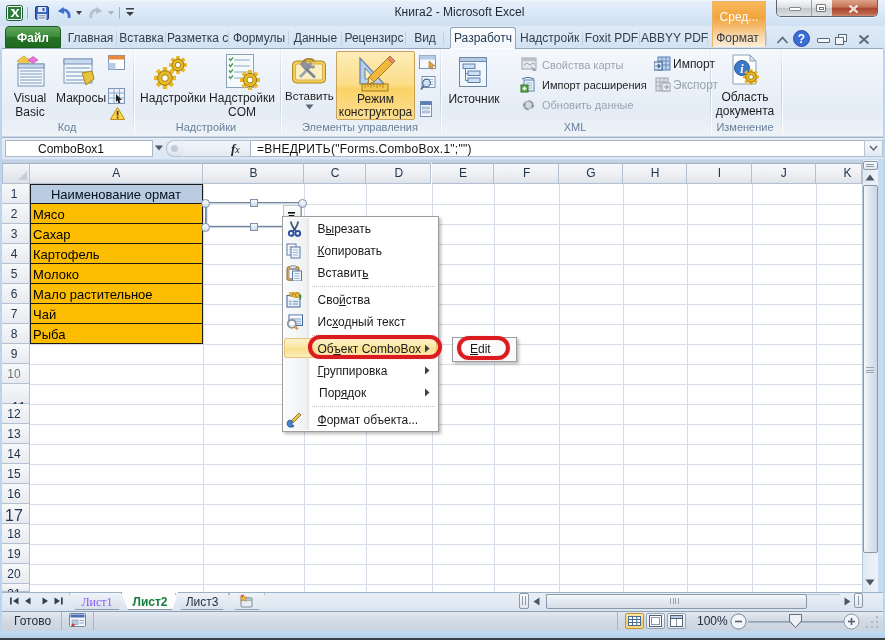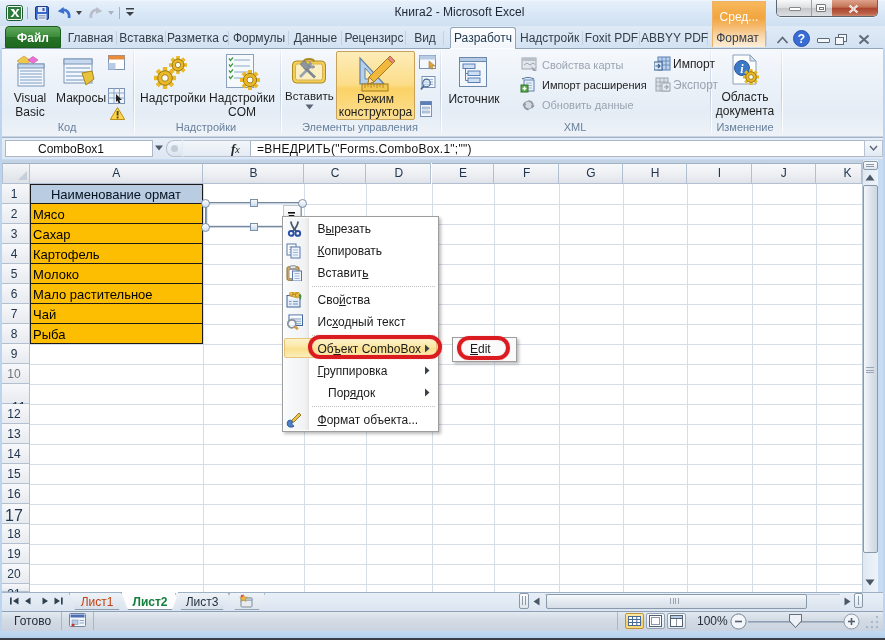--- a/index.html
+++ b/index.html
@@ -612,21 +612,21 @@
 <div class="ab" style="left:311.5px;top:334.5px;width:123px;height:0;border-top:1px dotted #c3c3c3;"></div>
 <div class="ab" style="left:283.5px;top:338.0px;width:153px;height:20px;background:linear-gradient(#fdf3cb,#fbe7a3 45%,#fadf8d 55%,#fceebb);border:1px solid #e5c379;border-radius:2px;"></div>
 <div class="tx" style="left:317.5px;top:341.5px;font-size:12px;color:#1a1a1a;">Об<span style="text-decoration:underline;">ъ</span>ект ComboBox</div>
 <svg class="ab" style="left:423.5px;top:344.0px" width="6" height="9">
     <path d="M1 0.5 L5.5 4.5 L1 8.5 Z" fill="#3a4148"></path>
   </svg>
 <div class="tx" style="left:317.5px;top:363.5px;font-size:12px;color:#1a1a1a;"><span style="text-decoration:underline;">Г</span>руппировка</div>
 <svg class="ab" style="left:423.5px;top:366.0px" width="6" height="9">
     <path d="M1 0.5 L5.5 4.5 L1 8.5 Z" fill="#3a4148"></path>
   </svg>
-<div class="tx" style="left:328px;top:385.5px;font-size:12px;color:#1a1a1a;">Пор<span style="text-decoration:underline;">я</span>док</div>
+<div class="tx" style="left:319px;top:385.5px;font-size:12px;color:#1a1a1a;">Пор<span style="text-decoration:underline;">я</span>док</div>
 <svg class="ab" style="left:423.5px;top:388.0px" width="6" height="9">
     <path d="M1 0.5 L5.5 4.5 L1 8.5 Z" fill="#3a4148"></path>
   </svg>
 <div class="ab" style="left:311.5px;top:405.5px;width:123px;height:0;border-top:1px dotted #c3c3c3;"></div>
 <div class="tx" style="left:317.5px;top:412.5px;font-size:12px;color:#1a1a1a;"><span style="text-decoration:underline;">Ф</span>ормат объекта...</div>
 <svg class="ab" style="left:286px;top:411.5px" width="16" height="16" viewBox="0 0 16 16">
     <path d="M13 1 L15 3 L8 10 L5.5 10.5 L6 8 Z" fill="#e6c44e" stroke="#9a7a22"></path>
     <path d="M2 9 C5 7 7 9 6 11 C5 13 8 13 8 14 C8 15.2 4 15.5 2.5 14.5 C0.8 13.4 1 10.5 2 9 Z" fill="#4e7ec8" stroke="#2a5a9c"></path>
   </svg>
 <div class="ab" style="left:452px;top:336.5px;width:65px;height:25px;background:#fafafa;border:1px solid #9d9d9d;box-shadow:2px 2px 3px rgba(60,60,60,0.35);"></div>
@@ -655,21 +655,21 @@
  <g fill="#30404f">
       <rect x="1" y="0.5" width="1.7" height="7"></rect>
       <path d="M9.5 0.5 L9.5 7.5 L4 4 Z"></path>
       <path d="M21.5 0.5 L21.5 7.5 L16 4 Z"></path>
       <path d="M33.5 0.5 L33.5 7.5 L39 4 Z"></path>
       <path d="M45.5 0.5 L45.5 7.5 L51 4 Z"></path>
       <rect x="52" y="0.5" width="1.7" height="7"></rect>
     </g>
 </svg>
 <div class="ab" style="left:69px;top:593px;width:56px;height:17px;background:linear-gradient(#eff3f8,#d8e1ec);border:1px solid #8e9dae;border-top:none;clip-path:polygon(0 0, 100% 0, calc(100% - 6px) 100%, 6px 100%);"></div>
-<div class="tx" style="left:71px;top:595px;width:52px;text-align:center;font-size:12px;color:#c2410c;">Лист1</div>
+<div class="tx" style="left:71px;top:595px;width:52px;text-align:center;font-size:12px;color:#8b5cf6;font-family:Liberation Serif, serif;">Лист1</div>
 <div class="ab" style="left:121px;top:592px;width:58px;height:18px;background:#fdfdfd;border:1px solid #8193a6;border-top:none;clip-path:polygon(0 0, 100% 0, calc(100% - 7px) 100%, 7px 100%);"></div>
 <div class="tx" style="left:124px;top:595px;width:52px;text-align:center;font-size:12px;font-weight:bold;color:#15803d;">Лист2</div>
 <div class="ab" style="left:175px;top:593px;width:54px;height:17px;background:linear-gradient(#eff3f8,#d8e1ec);border:1px solid #8e9dae;border-top:none;clip-path:polygon(0 0, 100% 0, calc(100% - 6px) 100%, 6px 100%);"></div>
 <div class="tx" style="left:177px;top:595px;width:50px;text-align:center;font-size:12px;color:#1e2c3a;">Лист3</div>
 <div class="ab" style="left:229px;top:593px;width:36px;height:17px;background:linear-gradient(#eff3f8,#dde5ef);border:1px solid #97a5b5;border-top:none;clip-path:polygon(0 0, 100% 0, calc(100% - 6px) 100%, 6px 100%);"></div>
 <svg class="ab" style="left:238px;top:594px" width="16" height="14">
     <rect x="3" y="4" width="11" height="9" rx="1" fill="#e8ecf1" stroke="#7f8d9c"></rect>
     <rect x="3" y="4" width="11" height="2.5" fill="#b9c6d4" stroke="#7f8d9c" stroke-width="0.5"></rect>
     <path d="M5.5 0.5 L6.6 3 L9.3 3.2 L7.2 4.9 L7.9 7.5 L5.5 6 L3.1 7.5 L3.8 4.9 L1.7 3.2 L4.4 3 Z" fill="#f0b93d" stroke="#b2831e" stroke-width="0.5"></path>
     <circle cx="4" cy="2" r="1.3" fill="#d9534f"></circle>

